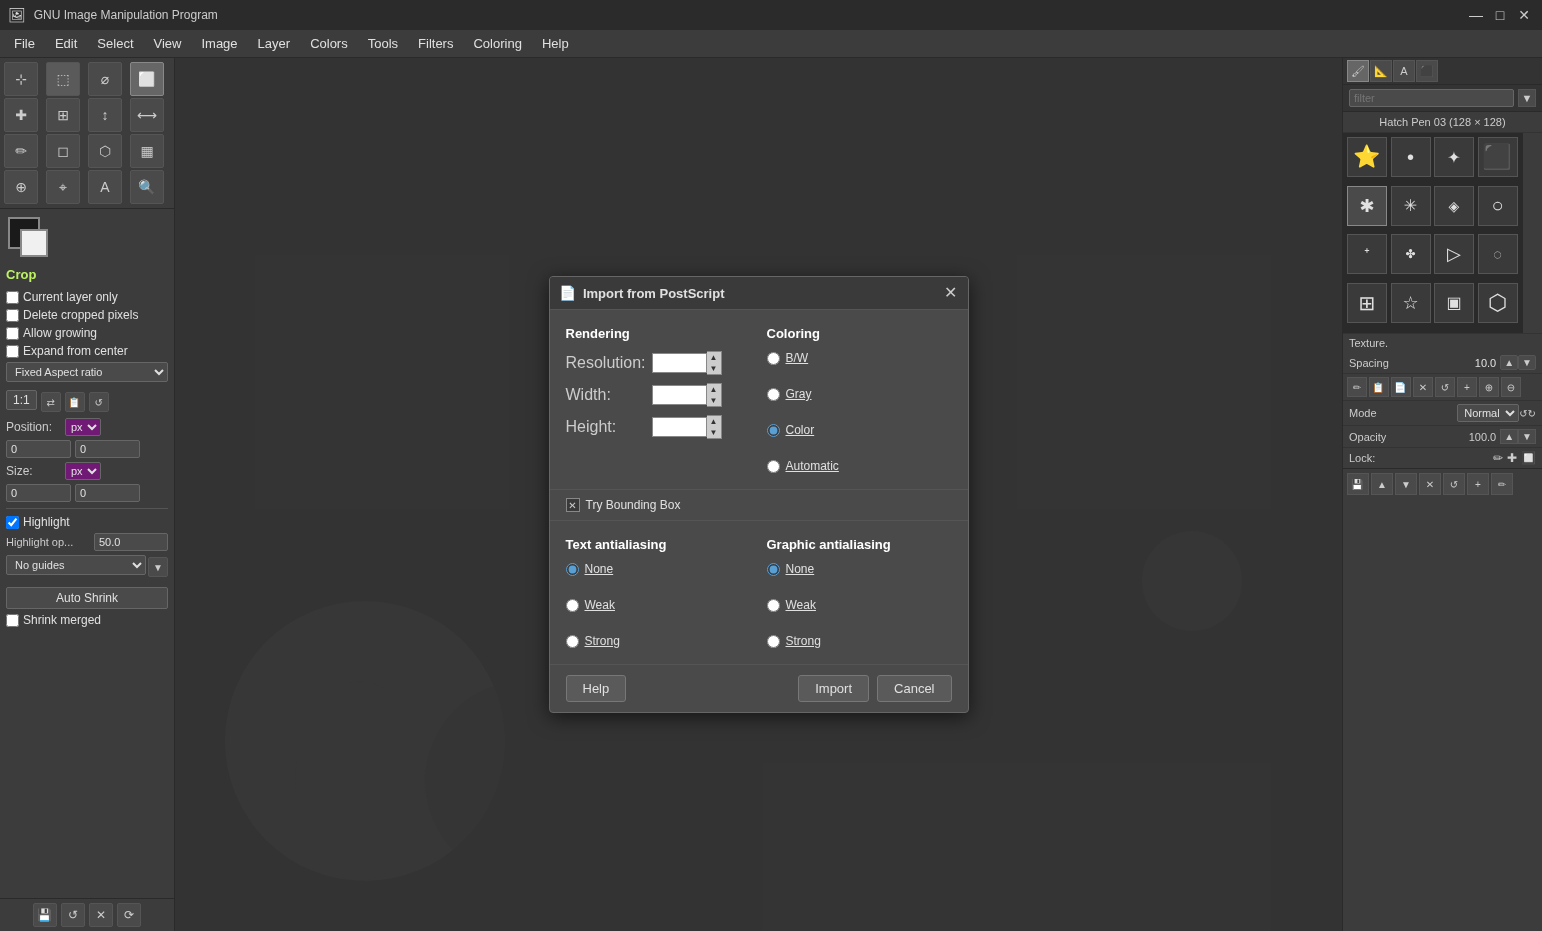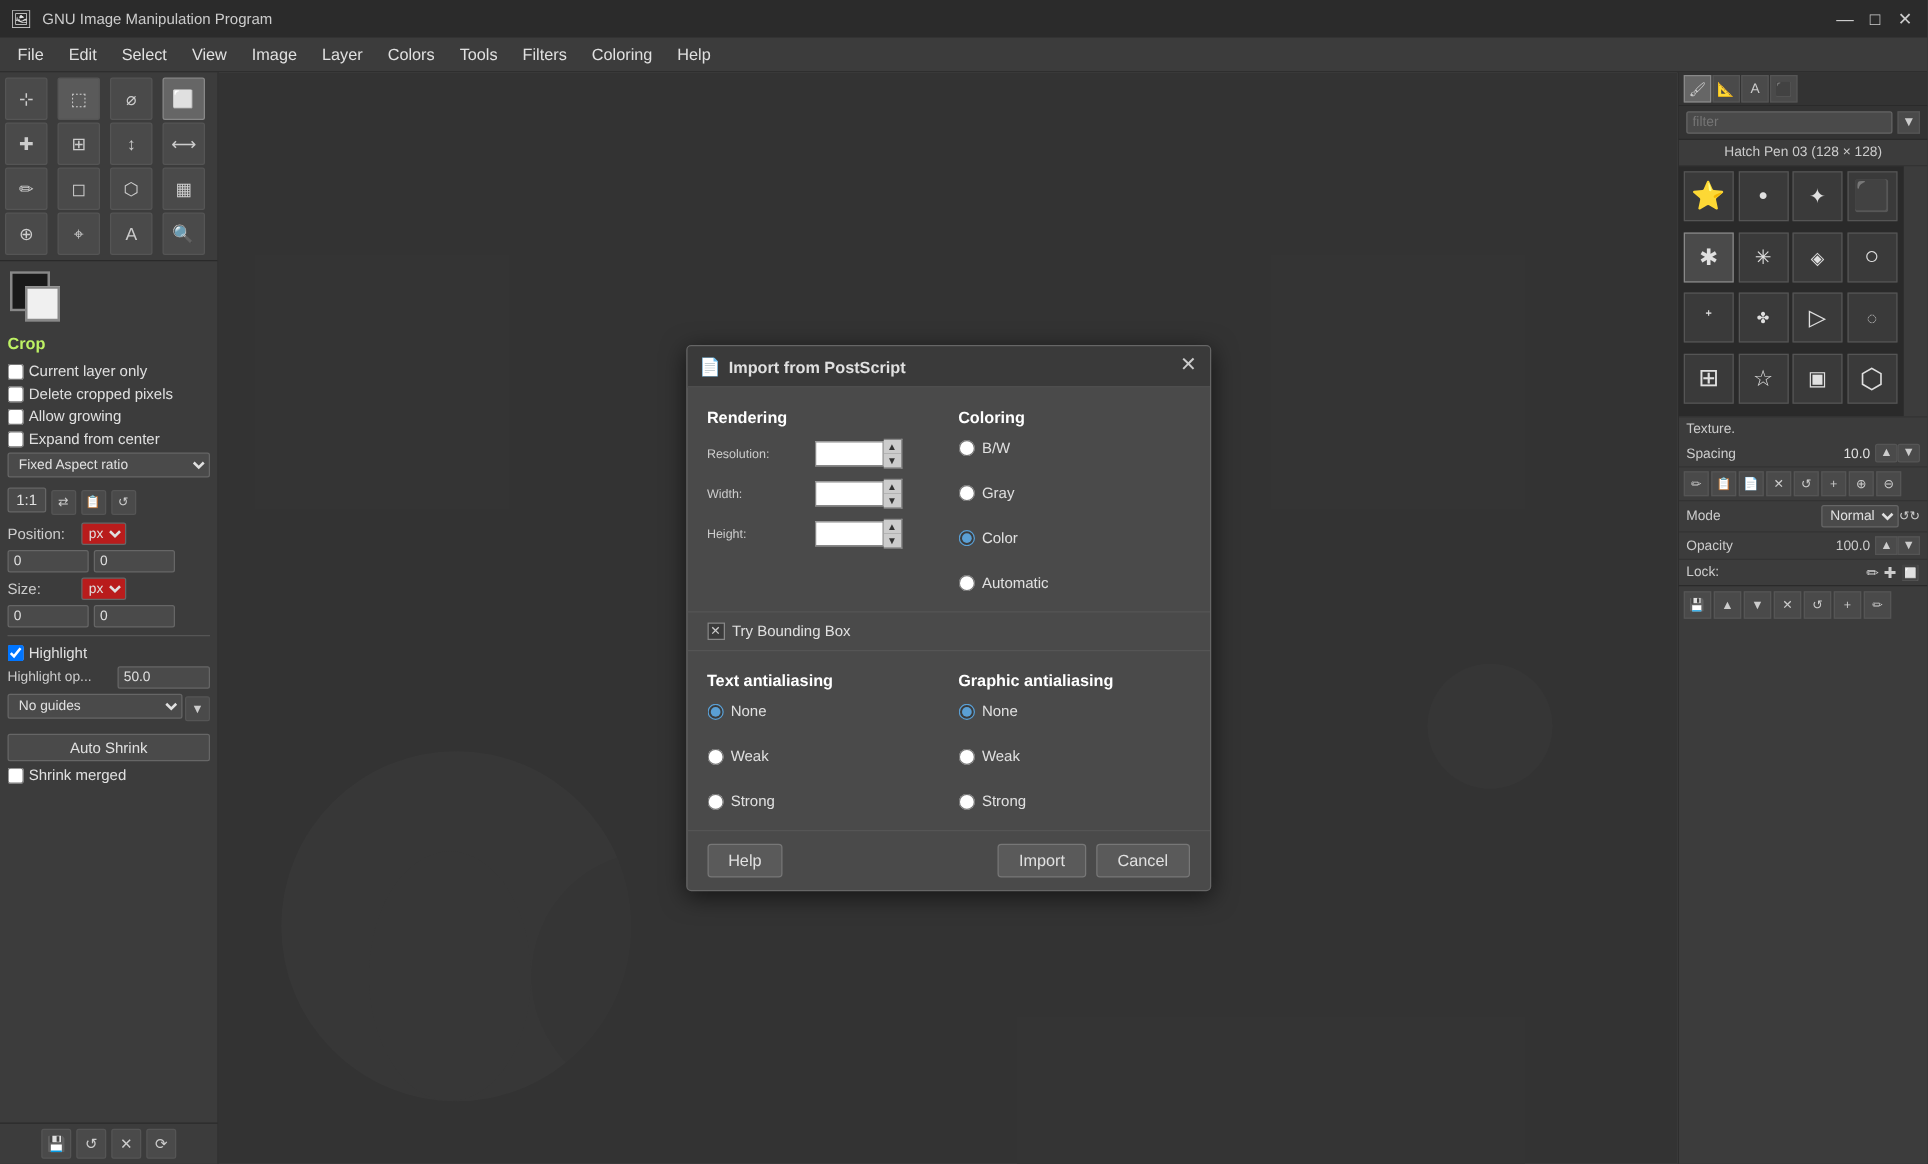--- a/index.html
+++ b/index.html
@@ -155,21 +155,21 @@
     .option-input {
       background: #4a4a4a;
       border: 1px solid #666;
       color: #e0e0e0;
       padding: 2px 4px;
       font-size: 11px;
       width: 55px;
       border-radius: 2px;
     }
     .unit-select {
-      background: #b91c1c;
+      background: #701a75;
       border: 1px solid #666;
       color: #e0e0e0;
       font-size: 11px;
       padding: 1px;
       border-radius: 2px;
     }
     .ratio-display {
       background: #4a4a4a;
       border: 1px solid #666;
       padding: 2px 6px;
@@ -389,21 +389,21 @@
       color: #fff;
       margin-bottom: 10px;
     }
     .modal-field-row {
       display: flex;
       align-items: center;
       gap: 6px;
       margin-bottom: 8px;
     }
     .modal-field-label {
-      font-size: 10px;
+      font-size: 16px;
       color: #ccc;
       width: 80px;
     }
     .modal-spinner-wrap {
       display: flex;
       align-items: center;
       gap: 0;
     }
     .modal-spinner-input {
       background: #fff;
@@ -427,20 +427,21 @@
       cursor: pointer;
       font-size: 8px;
       line-height: 1;
       display: flex; align-items: center; justify-content: center;
       color: #333;
     }
     .modal-radio-group {
       display: flex;
       flex-direction: column;
       gap: 22px;
+      text-decoration: underline;
     }
     .modal-radio-row {
       display: flex;
       align-items: center;
       gap: 6px;
       font-size: 12px;
       color: #e0e0e0;
     }
     .modal-radio-row input[type=radio] { cursor: pointer; accent-color: #5a9fd4; }
     .try-bbox-row {

